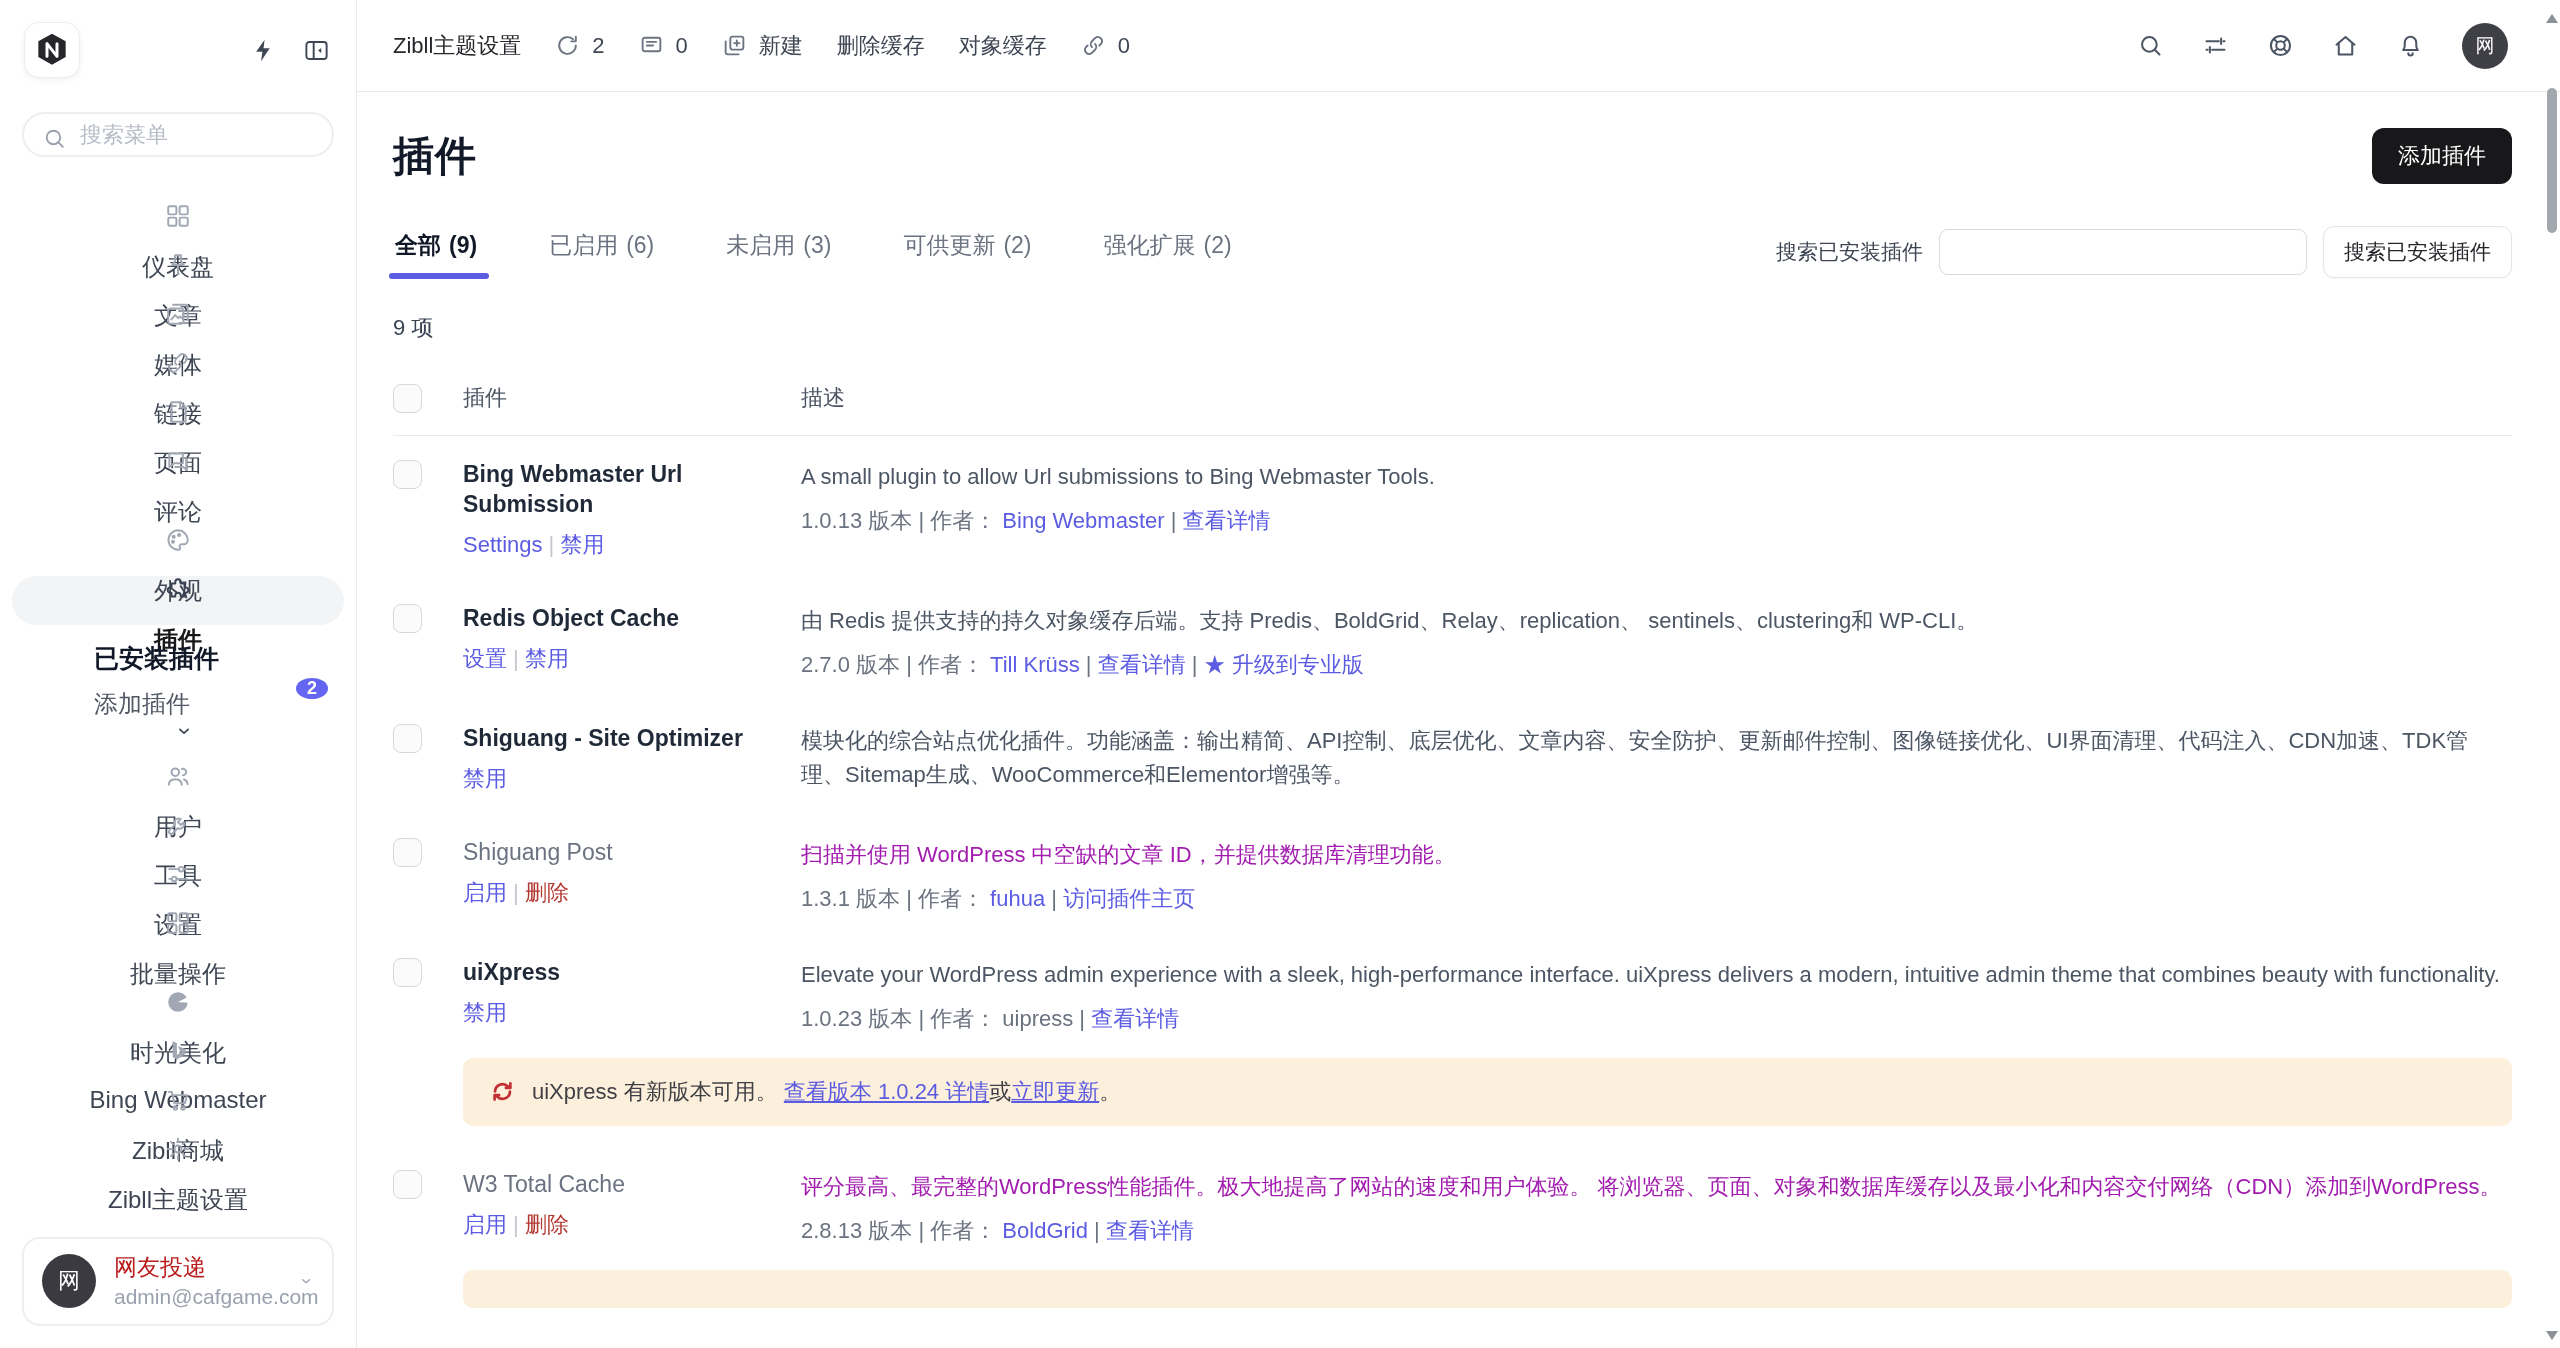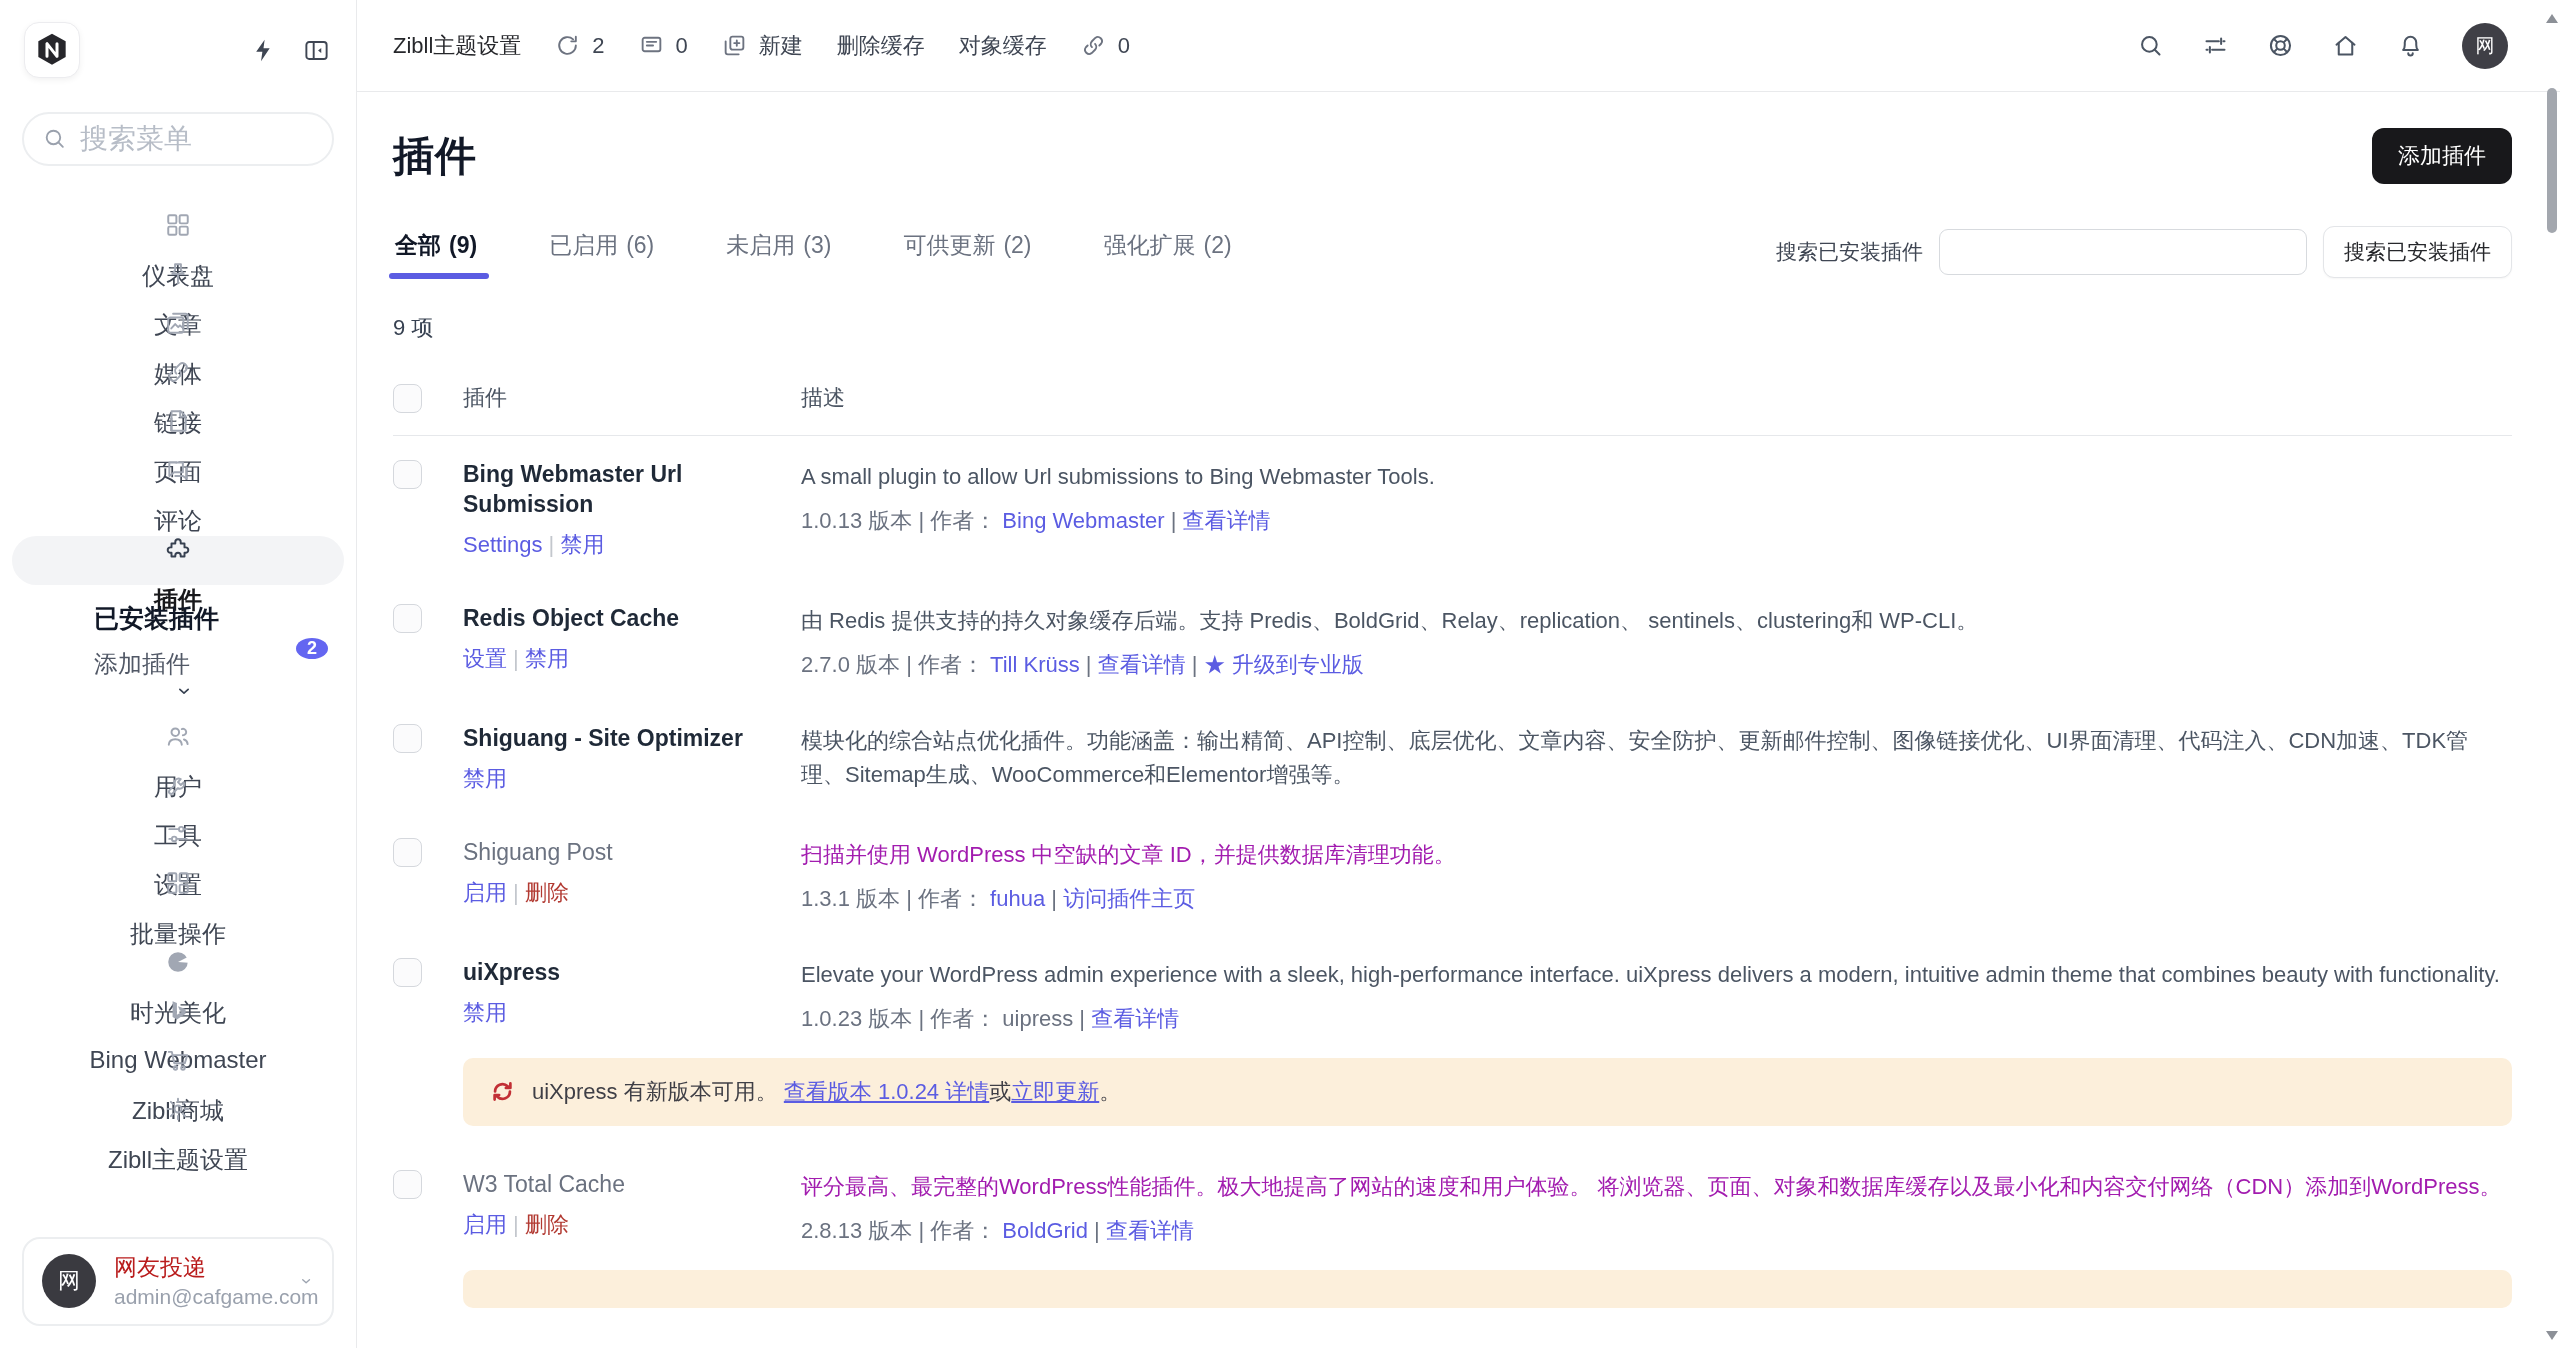--- a/index.html
+++ b/index.html
@@ -6,21 +6,21 @@
   html,body { font-family:"Liberation Sans", sans-serif; background:#fff; }
   .app { position:relative; width:2560px; height:1348px; overflow:hidden; display:flex; background:#fff; color:#26272b; }
 
   
   .sidebar { position:relative; width:357px; min-width:357px; height:100%; background:#fff; border-right:1px solid #e9eaec; }
   .side-head { display:flex; align-items:center; justify-content:space-between; padding:22px 26px 0 24px; }
   .logo-box { width:56px; height:56px; border:1px solid #ececef; border-radius:15px; box-shadow:0 2px 6px rgba(0,0,0,.06); display:flex; align-items:center; justify-content:center; background:#fff; cursor:pointer; }
   .side-head-icons { display:flex; align-items:center; gap:26px; }
   .side-head-icons .ic { width:27px; height:27px; color:#3f4653; }
   .side-search { position:relative; margin:34px 22px 0; }
-  .side-search input { width:100%; height:54px; border:2px solid #eceef0; border-radius:27px; padding:0 20px 0 56px; font-size:28px; color:#3f4653; outline:none; font-family:inherit; }
+  .side-search input { width:100%; height:45px; border:2px solid #eceef0; border-radius:27px; padding:0 20px 0 56px; font-size:22px; color:#3f4653; outline:none; font-family:inherit; }
   .side-search input::placeholder { color:#b7bdc7; }
   .side-search .ic { position:absolute; left:20px; top:14px; width:25px; height:25px; color:#9aa1ad; }
   #side-menu { margin-top:46px; }
   .menu-gap { height:30px; }
   .menu-item { display:flex; align-items:center; gap:22px; height:49px; padding:0 26px; font-size:24px; color:#3f4653; cursor:pointer;flex-direction:column; }
   .menu-item .ic { width:26px; height:26px; color:#a1a7b3; flex:none; }
   .menu-item.active { background:#f3f4f6; border-radius:26px; margin:0 12px; padding:0 16px; color:#18181b; font-weight:600; }
   .menu-item.active .ic { color:#374151; }
   .badge { margin-left:auto; width:32px; height:32px; border-radius:50%; background:var(--badge,#6466f1); color:#fff; font-size:18px; font-weight:700; display:flex; align-items:center; justify-content:center; }
   .menu-item .chev { width:20px; height:20px; color:#6d7380; margin-left:12px; flex:none; }
@@ -171,20 +171,29 @@
           <span>页面</span>
         </div>
         <div class="menu-item">
           <svg class="ic " viewBox="0 0 24 24" fill="none" stroke="currentColor" stroke-width="1.8" stroke-linecap="round" stroke-linejoin="round">
             <path d="M4 5h12.5v9H8.5L4 17.5z"></path>
             <path d="M20 9.5V20l-3.5-2.5H9.5"></path>
           </svg>
           <span>评论</span>
         </div>
         <div class="menu-gap"></div>
+        <div class="menu-item">
+          <svg class="ic " viewBox="0 0 24 24" fill="none" stroke="currentColor" stroke-width="1.8" stroke-linecap="round" stroke-linejoin="round">
+            <path d="M12 3a9 9 0 1 0 .4 18c1.6 0 2-1.2 1.3-2.2-.8-1.2-.1-2.8 1.6-2.8h1.9A3.8 3.8 0 0 0 21 12.1 9.2 9.2 0 0 0 12 3z"></path>
+            <circle cx="8" cy="9" r="1"></circle>
+            <circle cx="13" cy="7.4" r="1"></circle>
+            <circle cx="7.4" cy="13.6" r="1"></circle>
+          </svg>
+          <span>外观</span>
+        </div>
         <div class="menu-item active">
           <svg class="ic " viewBox="0 0 24 24" fill="none" stroke="currentColor" stroke-width="1.8" stroke-linecap="round" stroke-linejoin="round">
             <path d="M9.5 5.5a2.5 2.5 0 0 1 5 0V7H18v3.5h1a2.5 2.5 0 0 1 0 5h-1V19h-3.5v-1a2.5 2.5 0 0 0-5 0v1H6v-3.5H5a2.5 2.5 0 0 1 0-5h1V7h3.5z"></path>
           </svg>
           <span>插件</span>
           <span class="badge">2</span>
           <svg class="ic chev" viewBox="0 0 24 24" fill="none" stroke="currentColor" stroke-width="2" stroke-linecap="round" stroke-linejoin="round">
             <path d="M7 10l5 4.5L17 10"></path>
           </svg>
         </div>

